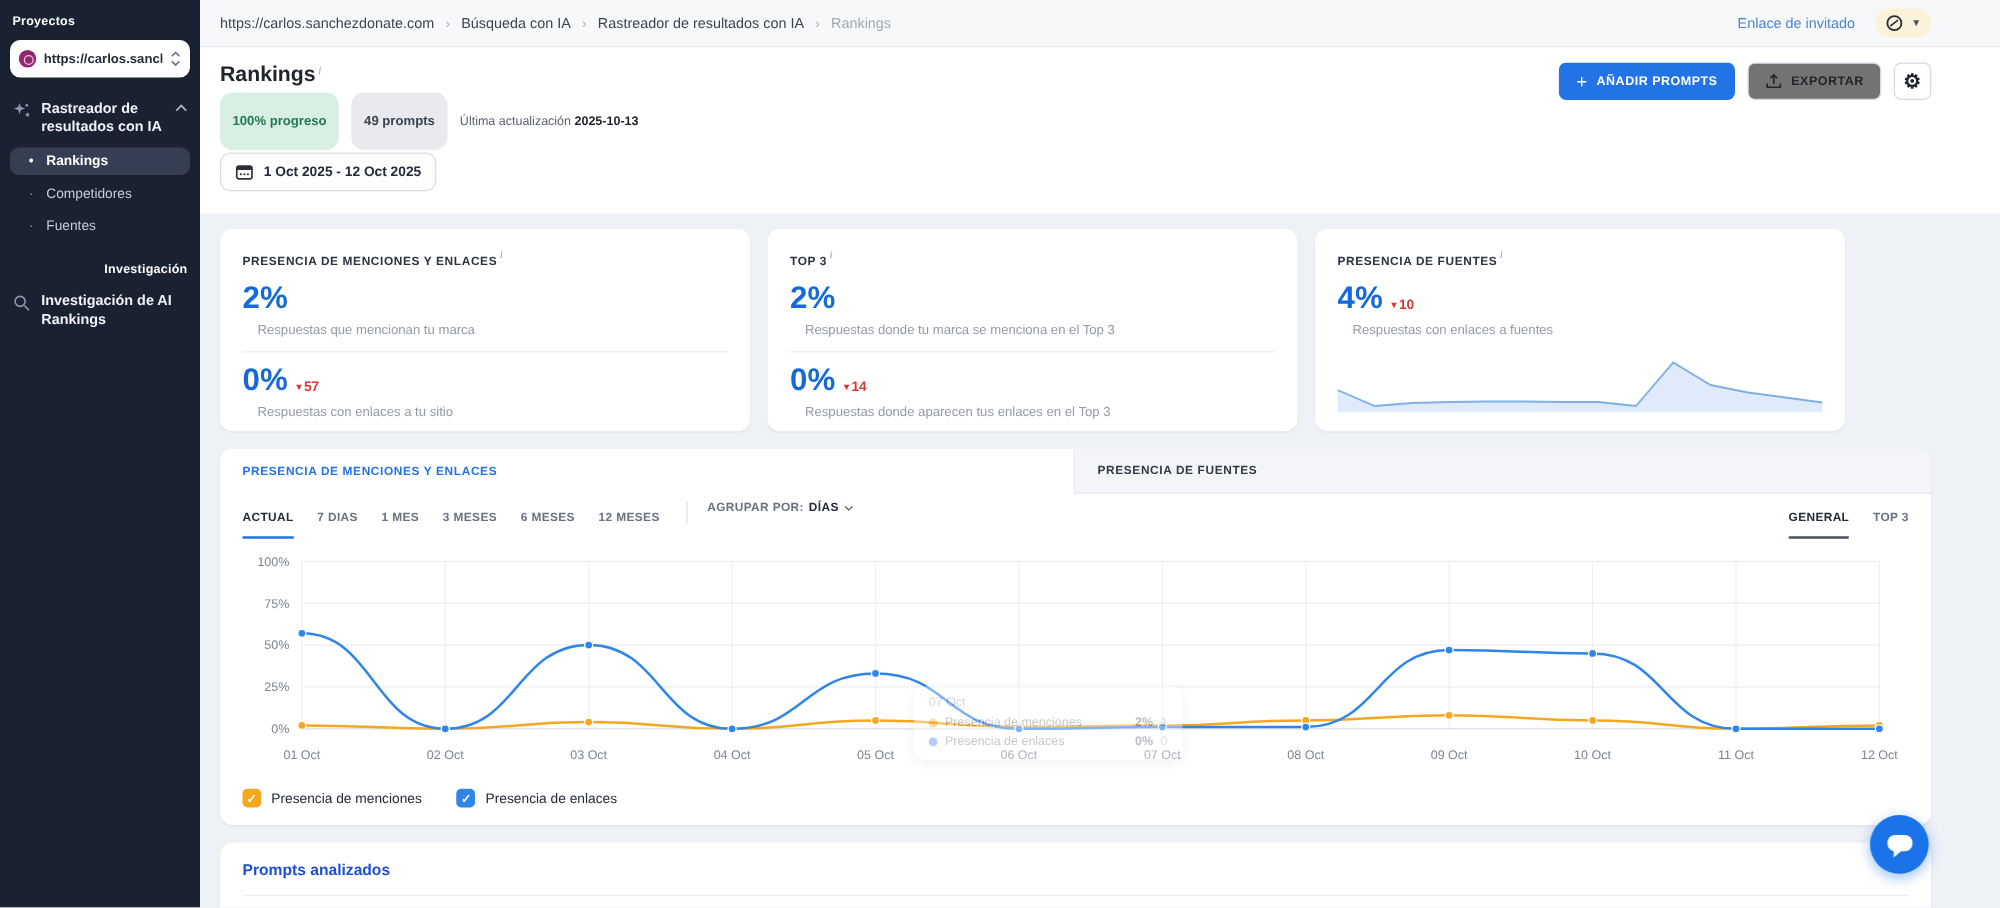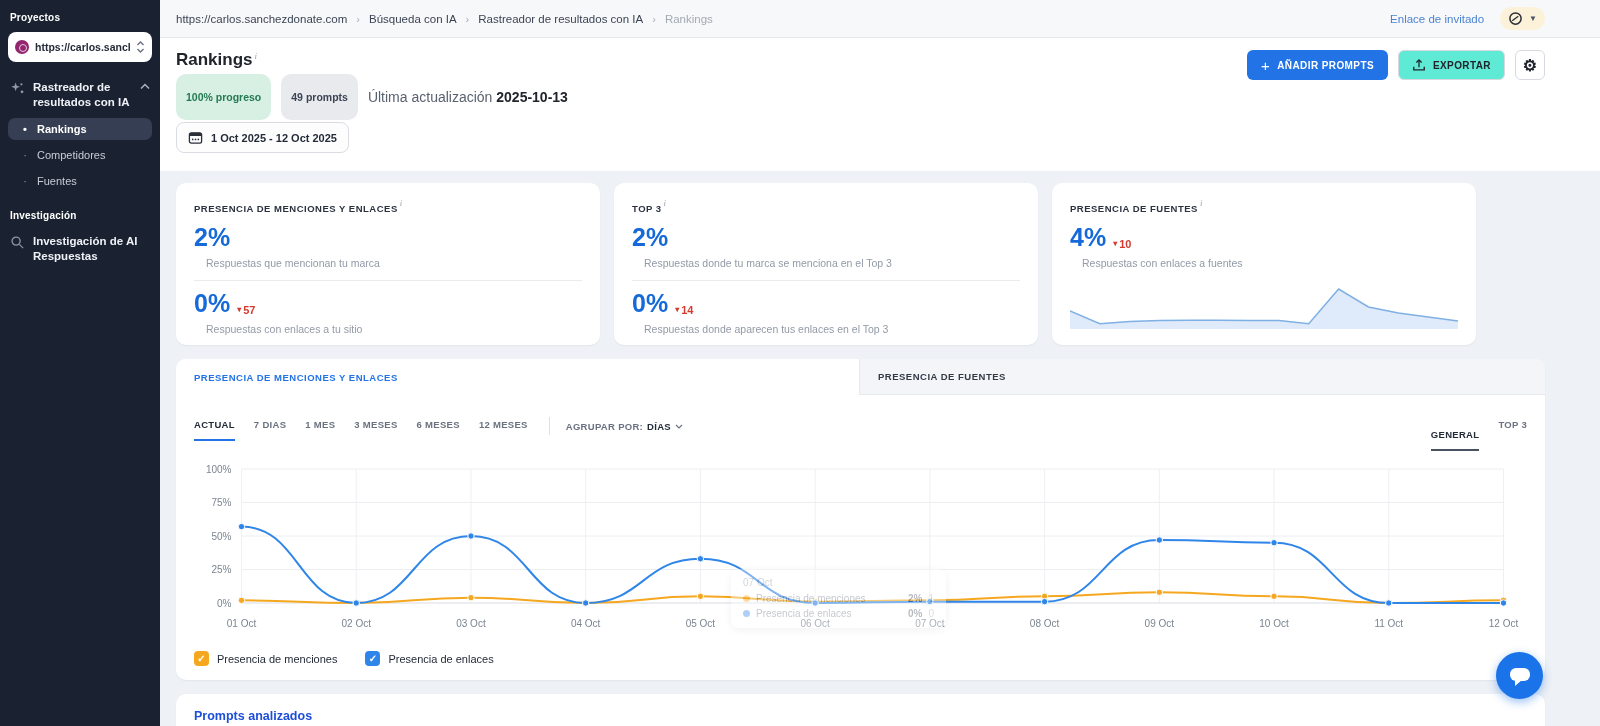--- a/index.html
+++ b/index.html
@@ -39,28 +39,28 @@
   .avatar-glyph { width:15px; height:15px; }
   .caret { color:#4a5160; font-size:8px; }
 
   .header-block { background:#ffffff; padding:12px 55px 18px 16px; flex:none; }
   .title-row { display:flex; justify-content:space-between; align-items:flex-start; }
   .page-title { font-size:17px; font-weight:800; color:#20242c; }
   .info-i { font-family:"Liberation Serif", serif; font-style:italic; font-size:9px; color:#9aa1ad; vertical-align:super; margin-left:2px; }
   .hdr-actions { display:flex; gap:10px; }
   .btn { height:30px; border-radius:6px; display:flex; align-items:center; gap:7px; padding:0 13px; font-size:10px; font-weight:700; letter-spacing:.4px; cursor:pointer; border:1px solid transparent; }
   .btn-primary { background:#2273e6; color:#fff; }
-  .btn-outline { background:#5eead4; border-color:#d6dae0; color:#20242c; }
+  .btn-outline { background:#737373; border-color:#d6dae0; color:#20242c; }
   .btn-icon { width:30px; padding:0; justify-content:center; background:#fff; border-color:#d6dae0; font-size:16px; color:#20242c; }
   .plus { font-size:15px; font-weight:400; line-height:1; }
   .badges-row { display:flex; align-items:center; gap:10px; margin-top:8px; height:18px; }
   .pill { font-size:10.5px; font-weight:600; border-radius:10px; padding:17px 10px; }
   .pill-green { background:#d7f0e3; color:#237a52; }
   .pill-gray { background:#e8eaee; color:#3c4454; }
-  .last-update { font-size:14px; color:#5a6270; }
+  .last-update { font-size:10px; color:#5a6270; }
   .last-update b { color:#20242c; }
   .filters-row { display:flex; gap:14px; margin-top:16px; }
   .select-ctl { height:31px; background:#fdfdfe; border:1px solid #d9dde3; border-radius:8px; display:flex; align-items:center; gap:8px; padding:0 11px; cursor:pointer; }
   .country-select { width:225px; }
   .flag-es { width:18px; height:12px; border-radius:2px; flex:none;
     background:linear-gradient(180deg,#c60b1e 0 25%, #ffc400 25% 75%, #c60b1e 75% 100%); }
   .ctl-label { font-size:11px; color:#242b38; font-weight:600; }
   .ctl-chevron { margin-left:auto; }
 
   .content { flex:1; padding:12px 55px 0 16px; position:relative; overflow:hidden; }
@@ -76,29 +76,29 @@
   .metric-desc { font-size:10.5px; color:#939aa6; margin-top:7px;padding-left:12px; }
   .card-divider { border-top:1px solid #e9ecef; margin:11px 0 10px; }
   .spark-svg { display:block; width:100%; height:46px; margin-top:14px; }
 
   
   .chart-card { margin-top:14px; background:#fff; border-radius:10px; box-shadow:0 1px 2px rgba(16,24,40,.05); overflow:hidden; }
   .chart-tabs { display:flex; height:36px; }
   .tab { display:flex; align-items:center; padding:0 18px; font-size:9.5px; font-weight:700; letter-spacing:.5px; cursor:pointer; }
   .tab-active { flex:0 0 684px; background:#fff; color:#2273e6; border-right:1px solid #e6e9ed; }
   .tab-inactive { flex:1; background:#f4f5f8; border-bottom:1px solid #e6e9ed; color:#333a47; }
-  .chart-controls { display:flex; align-items:center; padding:6px 18px 0; }
+  .chart-controls { display:flex; align-items:flex-start; padding:6px 18px 0; }
   .range { font-size:9.5px; font-weight:700; letter-spacing:.3px; color:#6a7280; margin-right:19px; padding:8px 0 9px; cursor:pointer; border-bottom:2px solid transparent; }
   .range.active { color:#242b38; border-bottom-color:#2273e6; }
   .vdiv { width:1px; height:18px; background:#dde1e7; margin:0 16px 0 2px; }
   .groupby { font-size:9.5px; font-weight:700; color:#6a7280; letter-spacing:.3px; display:flex; align-items:center; gap:4px; cursor:pointer; }
   .groupby .gb-val { color:#242b38; }
   .spacer { flex:1; }
   .view-tab { font-size:9.5px; font-weight:700; letter-spacing:.3px; color:#6a7280; margin-left:19px; padding:8px 0 9px; cursor:pointer; border-bottom:2px solid transparent; }
-  .view-tab.active { color:#242b38; border-bottom-color:#4a5160;margin-top:20px; }
+  .view-tab.active { color:#242b38; border-bottom-color:#4a5160; }
   .chart-wrap { position:relative; padding:2px 12px 0 10px; }
   #main-chart { display:block; width:100%; height:190px; font-family:"Liberation Sans",sans-serif; }
   .chart-tooltip { position:absolute; left:555px; top:118px; width:215px; background:#ffffff; border-radius:8px; box-shadow:0 2px 10px rgba(0,0,0,.15); padding:8px 12px 9px; opacity:.38; pointer-events:none; }
   .tt-title { font-size:10px; color:#8a92a0; margin-bottom:5px; }
   .tt-row { display:flex; align-items:center; gap:6px; margin-top:4px; font-size:10px; }
   .tt-dot { width:7px; height:7px; border-radius:50%; flex:none; }
   .tt-label { color:#6a7280; flex:1; }
   .tt-val { color:#475060; font-weight:700; }
   .tt-count { color:#a4abb6; }
   .chart-legend { display:flex; gap:28px; align-items:center; padding:8px 18px 14px; }
@@ -150,28 +150,28 @@
     <div class="sub">
       <span class="bullet">·</span>
       <span>Competidores</span>
     </div>
     <div class="sub">
       <span class="bullet">·</span>
       <span>Fuentes</span>
     </div>
 
 
-    <div class="sb-section" style="padding-top:16px;">Investigación</div>
+    <div class="sb-section" style="padding-top:16px;text-align:right;">Investigación</div>
 
     <div class="group-head" style="padding-top:4px;">
       <svg class="gh-icon" width="15" height="15" viewBox="0 0 16 16">
         <circle cx="6.5" cy="6.5" r="4.3" fill="none" stroke="#8f97a8" stroke-width="1.4"></circle>
         <line x1="10" y1="10" x2="14" y2="14" stroke="#8f97a8" stroke-width="1.4"></line>
       </svg>
-      <span class="gh-label">Investigación de AI Respuestas</span>
+      <span class="gh-label">Investigación de AI Rankings</span>
     </div>
   </aside>
 
   <div class="main">
 
     <div class="topbar">
       <div class="crumbs">
         <span class="crumb">https://carlos.sanchezdonate.com</span>
         <span class="crumb-sep">›</span>
         <span class="crumb">Búsqueda con IA</span>

